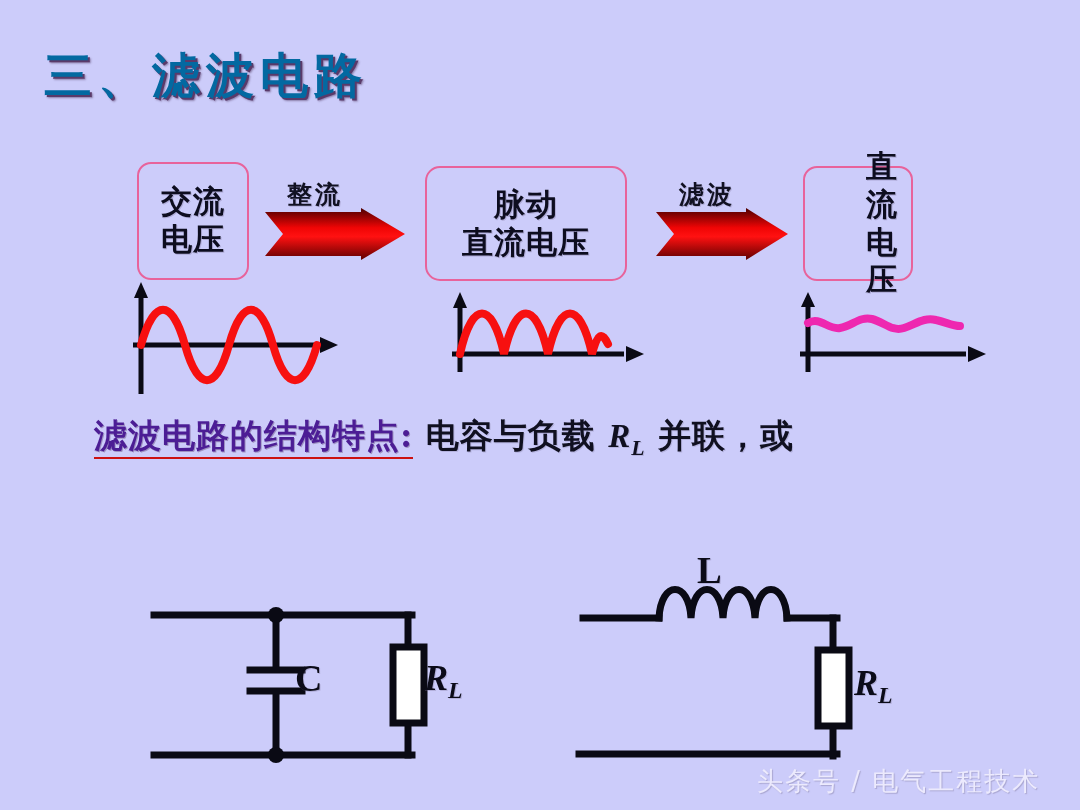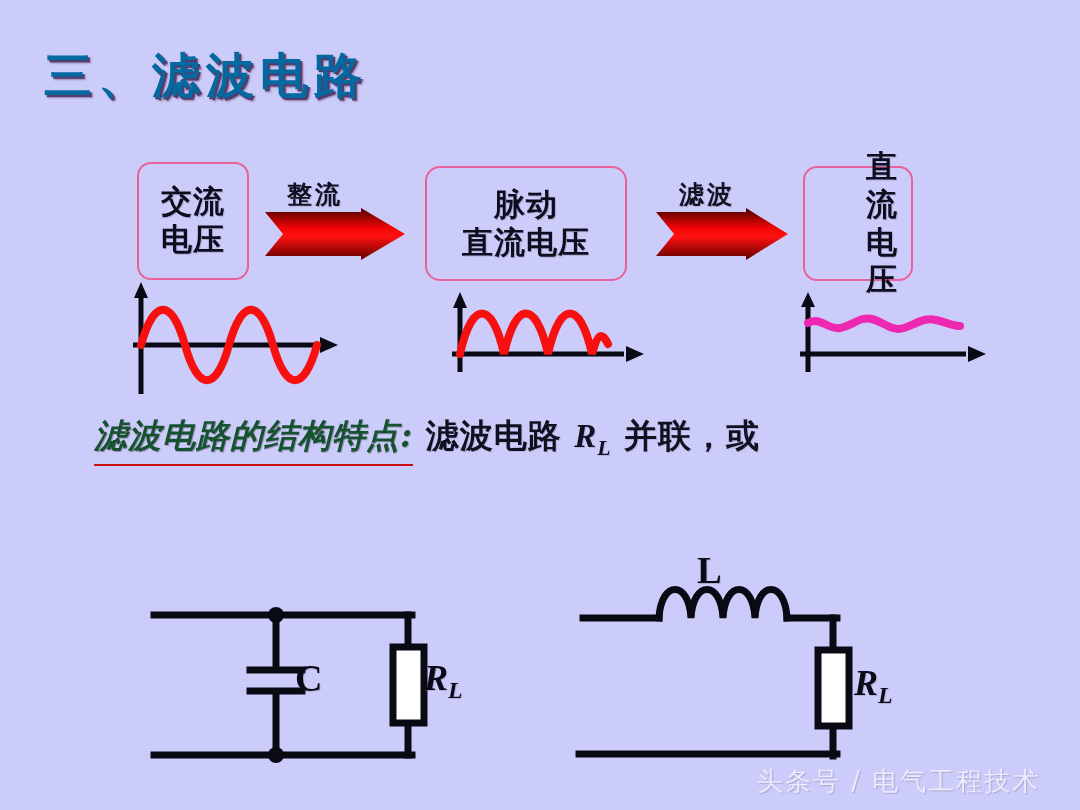--- a/index.html
+++ b/index.html
@@ -91,25 +91,24 @@
     font-size: 33px;
     font-weight: 600;
     color: #101020;
     white-space: nowrap;
     letter-spacing: 1px;
     text-shadow: 1px 1px 0 rgba(120,110,150,.28);
   }
   #text-line-1 { left: 94px; top: 414px; }
   #text-line-2 { left: 497px; top: 484px; }
   .hl {
-    color: #14532d;
+    color: #4c1d95;
     border-bottom: 2.5px solid #cc1111;
-    padding-bottom: 9px;
+    padding-bottom: 2px;
     text-shadow: 1px 1px 0 rgba(90,60,110,.4);
-    font-style: italic;
   }
   .var {
     font-style: italic;
     font-weight: bold;
     font-family: "Liberation Serif", "DejaVu Serif", serif;
   }
   .var sub {
     font-size: .66em;
     font-style: italic;
   }
@@ -219,21 +218,21 @@
     <g stroke="#0a0a14" stroke-width="5" fill="none">
       <line x1="12" y1="80" x2="12" y2="6"></line>
       <line x1="4" y1="62" x2="170" y2="62"></line>
     </g>
     <polygon points="12,0 5,15 19,15" fill="#0a0a14"></polygon>
     <polygon points="190,62 172,54 172,70" fill="#0a0a14"></polygon>
     <path d="M12,31 C24,24 32,38 44,36 C56,34 64,24 76,27 C88,30 96,40 108,36 C120,32 128,25 140,28 C150,30 156,34 164,34" stroke="#ee28b0" stroke-width="8" fill="none" stroke-linecap="round"></path>
   </svg>
 
   <div class="body-line" id="text-line-1">
-    <span class="hl">滤波电路的结构特点:</span><span> 滤波电路 </span><span class="var"><span>R</span><sub>L</sub></span><span> 并联，或</span>
+    <span class="hl">滤波电路的结构特点:</span><span> 电容与负载 </span><span class="var"><span>R</span><sub>L</sub></span><span> 并联，或</span>
   </div>
 
 
   <svg class="circuit" id="circuit-c" viewBox="0 0 390 190">
     <g stroke="#0a0a14" stroke-width="7" fill="none" stroke-linecap="square">
 
       <line x1="14" y1="25" x2="272" y2="25"></line>
 
       <line x1="14" y1="165" x2="272" y2="165"></line>
 

